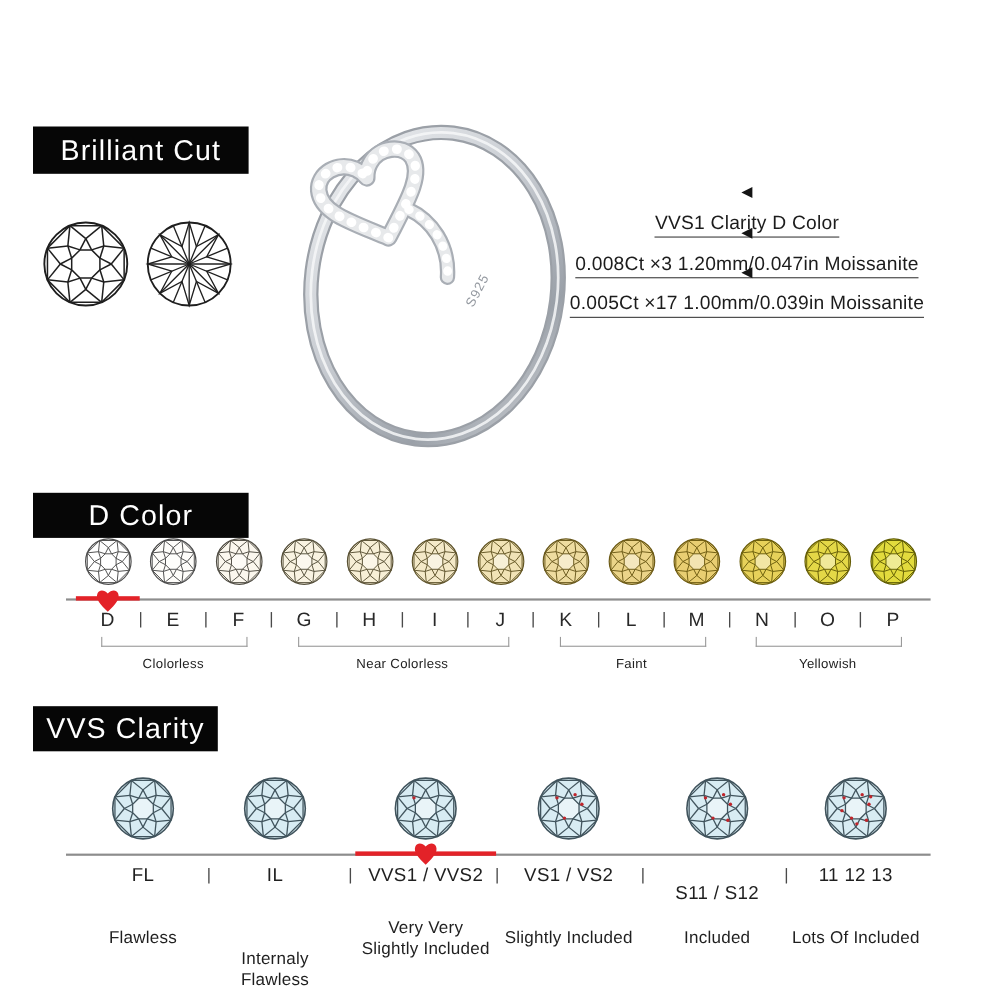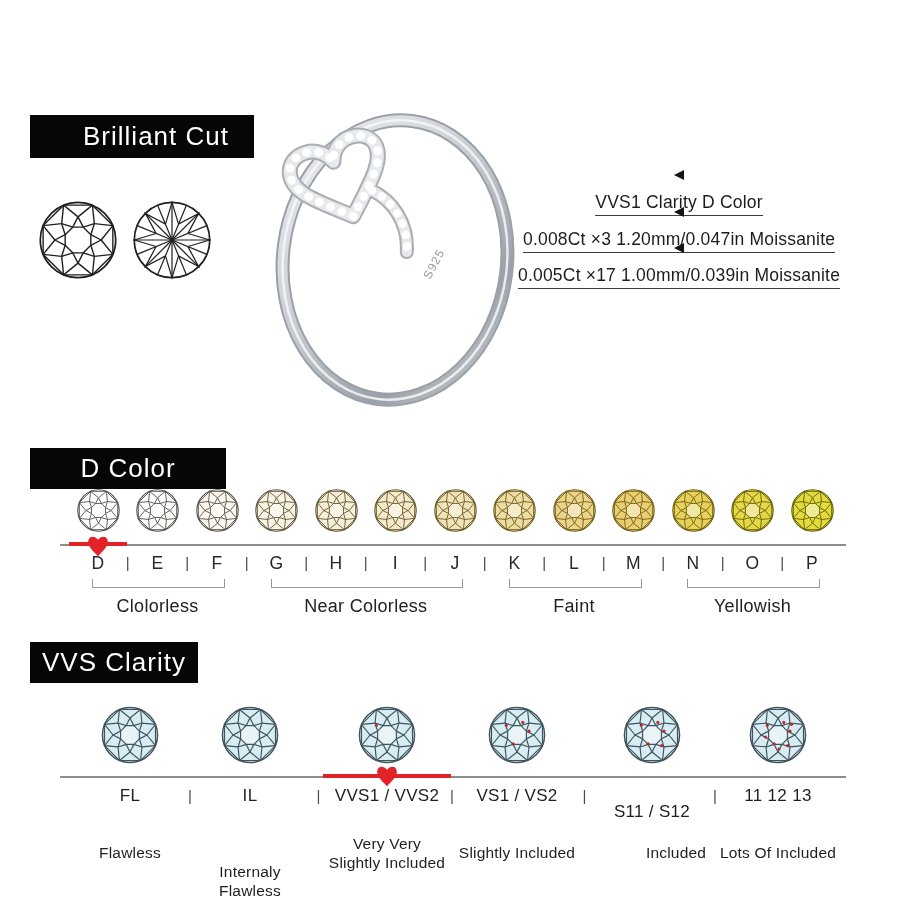--- a/index.html
+++ b/index.html
@@ -1,39 +1,39 @@
 <!DOCTYPE html>
 <html><head>
 <meta charset="utf-8">
 <style>
   html,body{margin:0;padding:0;background:#fff;}
   #page{position:relative;width:900px;height:900px;background:#ffffff;overflow:hidden;
         font-family:"Liberation Sans","DejaVu Sans",sans-serif;color:#1c1c1c;}
   .layer{position:absolute;left:0;top:0;width:100%;height:100%;}
   .title-box{position:absolute;background:#060606;color:#ffffff;display:flex;align-items:center;
              justify-content:center;font-size:26px;font-weight:400;letter-spacing:1px;}
-  #tb1{left:30px;top:115px;width:196px;height:43px;padding-left:28px;}
+  #tb1{left:30px;top:115px;width:196px;height:43px;}
   #tb2{left:30px;top:428px;width:196px;height:41px;margin-top:20px;}
   #tb3{left:30px;top:642px;width:168px;height:41px;}
   #diag1{position:absolute;left:37px;top:199px;width:82px;height:82px;}
   #diag2{position:absolute;left:131px;top:199px;width:82px;height:82px;}
   #ringart{position:absolute;left:255px;top:88px;width:265px;height:325px;}
   #specs{position:absolute;left:518px;top:170px;}
   .spec{display:flex;align-items:center;gap:12px;height:24px;margin-bottom:12.5px;flex-direction:column;}
   .tri{width:0;height:0;border-top:5.5px solid transparent;border-bottom:5.5px solid transparent;
        border-right:10px solid #141414;flex:0 0 auto;}
   .spec-text{font-size:17.5px;color:#1c1c1c;letter-spacing:.2px;border-bottom:1.5px solid #3c3c3c;
              padding-bottom:2px;white-space:nowrap;}
   .gline{position:absolute;background:#8d8d8d;height:2px;}
   .rline{position:absolute;height:4px;}
   .letter{position:absolute;transform:translateX(-50%);font-size:17.5px;color:#282828;letter-spacing:.5px;}
   .sep{position:absolute;transform:translateX(-50%);font-size:15px;color:#4a4a4a;}
   .bracket{position:absolute;height:8px;border-left:1px solid #9a9a9a;border-right:1px solid #9a9a9a;
            border-bottom:1px solid #9a9a9a;}
-  .glabel{position:absolute;transform:translateX(-50%);font-size:18px;color:#222;letter-spacing:.3px;white-space:nowrap;}
+  .glabel{position:absolute;transform:translateX(-50%);font-size:12px;color:#222;letter-spacing:.3px;white-space:nowrap;}
   .clabel{position:absolute;transform:translateX(-50%);font-size:17px;color:#1f1f1f;letter-spacing:.3px;white-space:nowrap;}
   .desc{position:absolute;transform:translateX(-50%);height:46px;display:flex;align-items:center;justify-content:center;
         font-size:15.5px;line-height:19.5px;color:#1f1f1f;text-align:center;letter-spacing:.2px;}
   .gem{position:absolute;}
   .mheart{position:absolute;}
 </style>
 </head>
 <body>
 
 <div id="page">
@@ -929,21 +929,21 @@
       <div class="desc" style="left:387px;top:830px;">
         <span>Very Very<br>Slightly Included</span>
       </div>
       <div class="clabel" style="left:517px;top:786px;">VS1 / VS2</div>
       <div class="sep" style="left:584.5px;top:787px;">|</div>
       <div class="desc" style="left:517px;top:830px;">
         <span>Slightly Included</span>
       </div>
       <div class="clabel" style="left:652px;top:786px;margin-top:16px;">S11 / S12</div>
       <div class="sep" style="left:715px;top:787px;">|</div>
-      <div class="desc" style="left:652px;top:830px;margin-left:24px;">
+      <div class="desc" style="left:652px;top:830px;">
         <span>Included</span>
       </div>
       <div class="clabel" style="left:778px;top:786px;">11 12 13</div>
       <div class="desc" style="left:778px;top:830px;">
         <span>Lots Of Included</span>
       </div>
     </div>
 
 </div>
 

